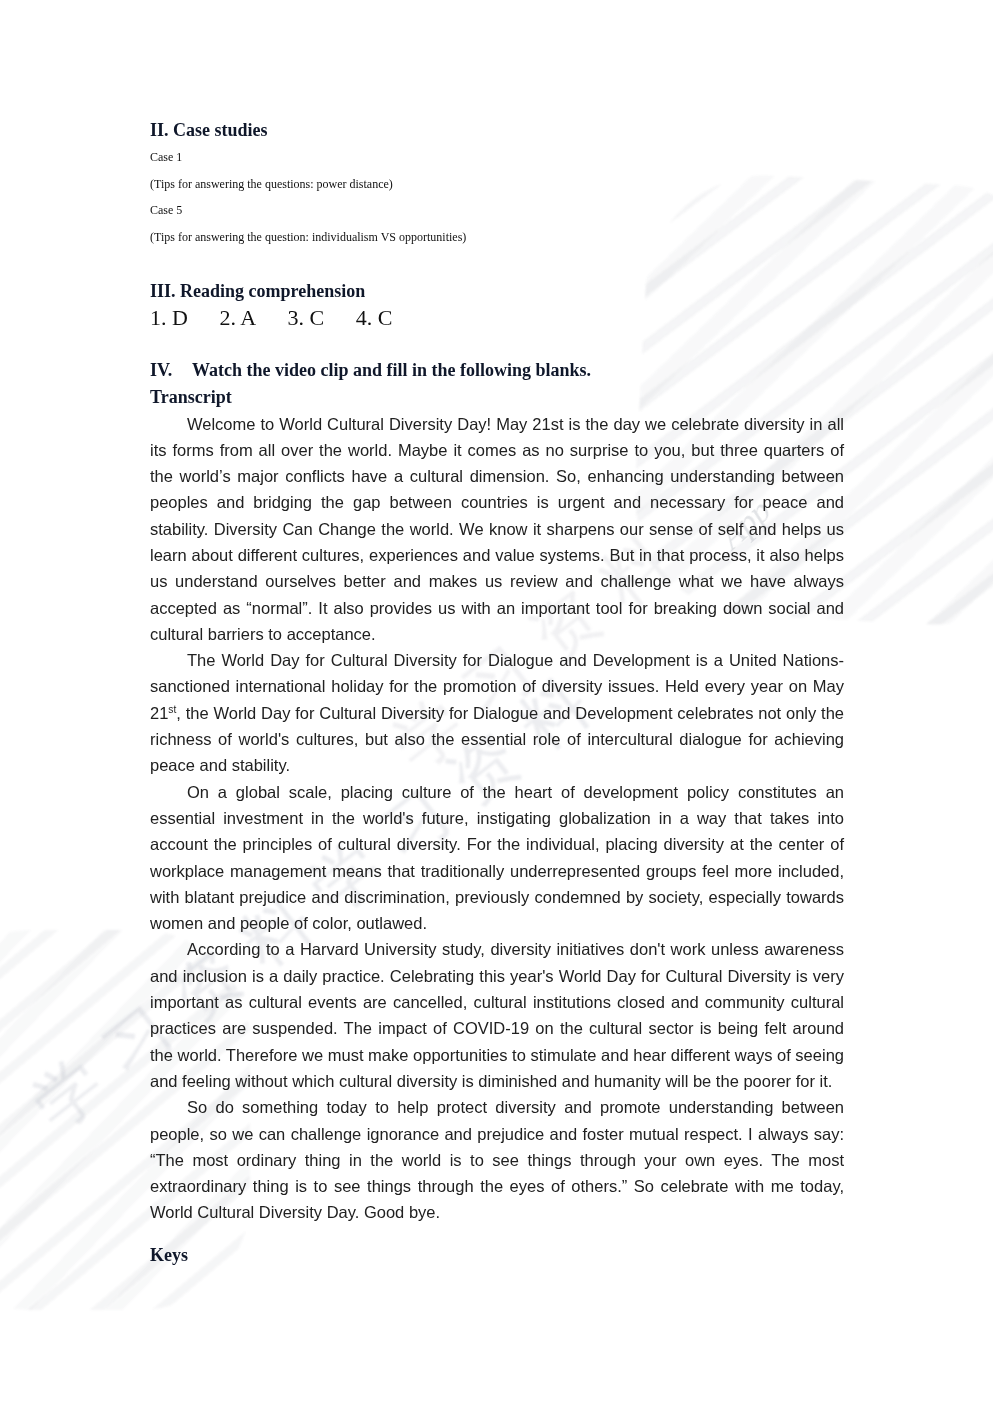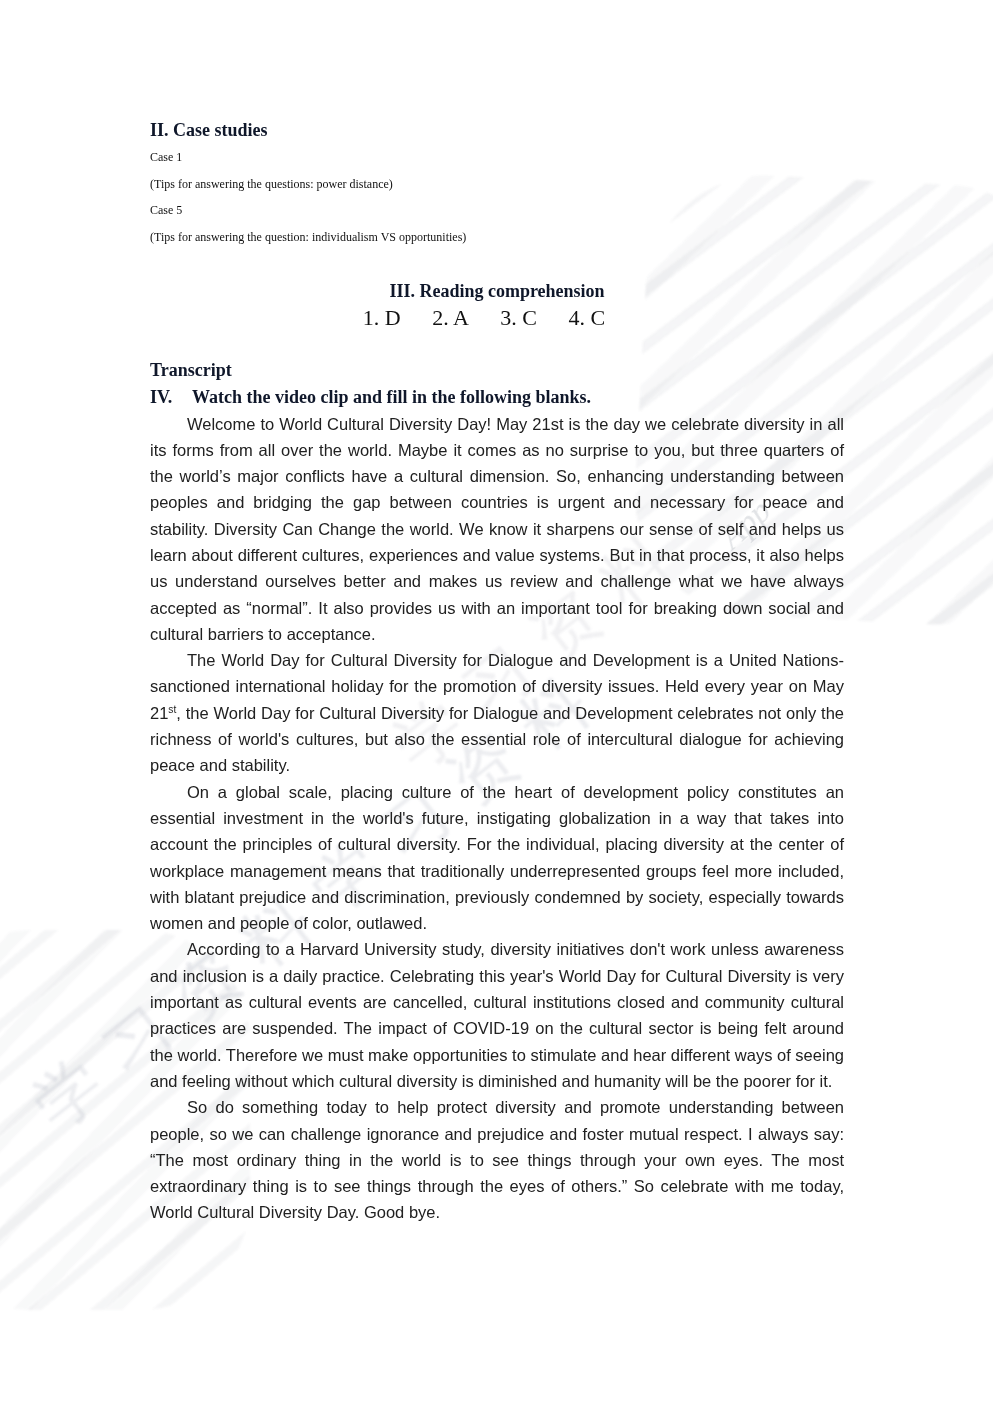--- a/index.html
+++ b/index.html
@@ -70,21 +70,21 @@
     color: #0f172a;
   }
   .line-serif {
     font-family: "Liberation Serif", serif;
     font-size: 12px;
     line-height: 26.5px;
     color: #111111;
   }
   .answers { font-family: "Liberation Serif", serif; font-size: 22px; line-height: 26.5px; color: #111111; }
   .answers span { display: inline-block; margin-right: 26px; }
-  .sec-reading { margin-top: 28px; text-align: center; }
+  .sec-reading { margin-top: 28px; }
   .sec-video { margin-top: 25px; }
   .hnum { display: inline-block; min-width: 42px; }
   .transcript p {
     font-family: "Liberation Sans", sans-serif;
     font-size: 16.5px;
     line-height: 26.3px;
     color: #212121;
     text-align: justify;
     text-indent: 37px;
     margin: 0;
@@ -121,29 +121,30 @@
       <div class="h-serif">III. Reading comprehension</div>
       <div class="answers">
         <span>1. D</span>
         <span>2. A</span>
         <span>3. C</span>
         <span>4. C</span>
       </div>
     </div>
 
     <div class="sec-video">
-      <div class="h-serif">Transcript</div>
       <div class="h-serif">
         <span class="hnum">IV.</span><span>Watch the video clip and fill in the following blanks.</span>
       </div>
+      <div class="h-serif">Transcript</div>
 
       <div class="transcript">
         <p><span>Welcome to World Cultural Diversity Day! May 21st is the day we celebrate diversity in all its forms from all over the world. Maybe it comes as no surprise to you, but three quarters of the world’s major conflicts have a cultural dimension. So, enhancing understanding between peoples and bridging the gap between countries is urgent and necessary for peace and stability. Diversity Can Change the world. We know it sharpens our sense of self and helps us learn about different cultures, experiences and value systems. But in that process, it also helps us understand ourselves better and makes us review and challenge what we have always accepted as “normal”. It also provides us with an important tool for breaking down social and cultural barriers to acceptance.</span></p>
         <p><span>The World Day for Cultural Diversity for Dialogue and Development is a United Nations-sanctioned international holiday for the promotion of diversity issues. Held every year on May 21</span><sup>st</sup><span>, the World Day for Cultural Diversity for Dialogue and Development celebrates not only the richness of world's cultures, but also the essential role of intercultural dialogue for achieving peace and stability.</span></p>
         <p><span>On a global scale, placing culture of the heart of development policy constitutes an essential investment in the world's future, instigating globalization in a way that takes into account the principles of cultural diversity. For the individual, placing diversity at the center of workplace management means that traditionally underrepresented groups feel more included, with blatant prejudice and discrimination, previously condemned by society, especially towards women and people of color, outlawed.</span></p>
         <p><span>According to a Harvard University study, diversity initiatives don't work unless awareness and inclusion is a daily practice. Celebrating this year's World Day for Cultural Diversity is very important as cultural events are cancelled, cultural institutions closed and community cultural practices are suspended. The impact of COVID-19 on the cultural sector is being felt around the world. Therefore we must make opportunities to stimulate and hear different ways of seeing and feeling without which cultural diversity is diminished and humanity will be the poorer for it.</span></p>
         <p><span>So do something today to help protect diversity and promote understanding between people, so we can challenge ignorance and prejudice and foster mutual respect. I always say: “The most ordinary thing in the world is to see things through your own eyes. The most extraordinary thing is to see things through the eyes of others.” So celebrate with me today, World Cultural Diversity Day. Good bye.</span></p>
       </div>
     </div>
 
+    <div class="h-serif keys">Keys</div>
 
   </div>
 </div>
 
 </body></html>

